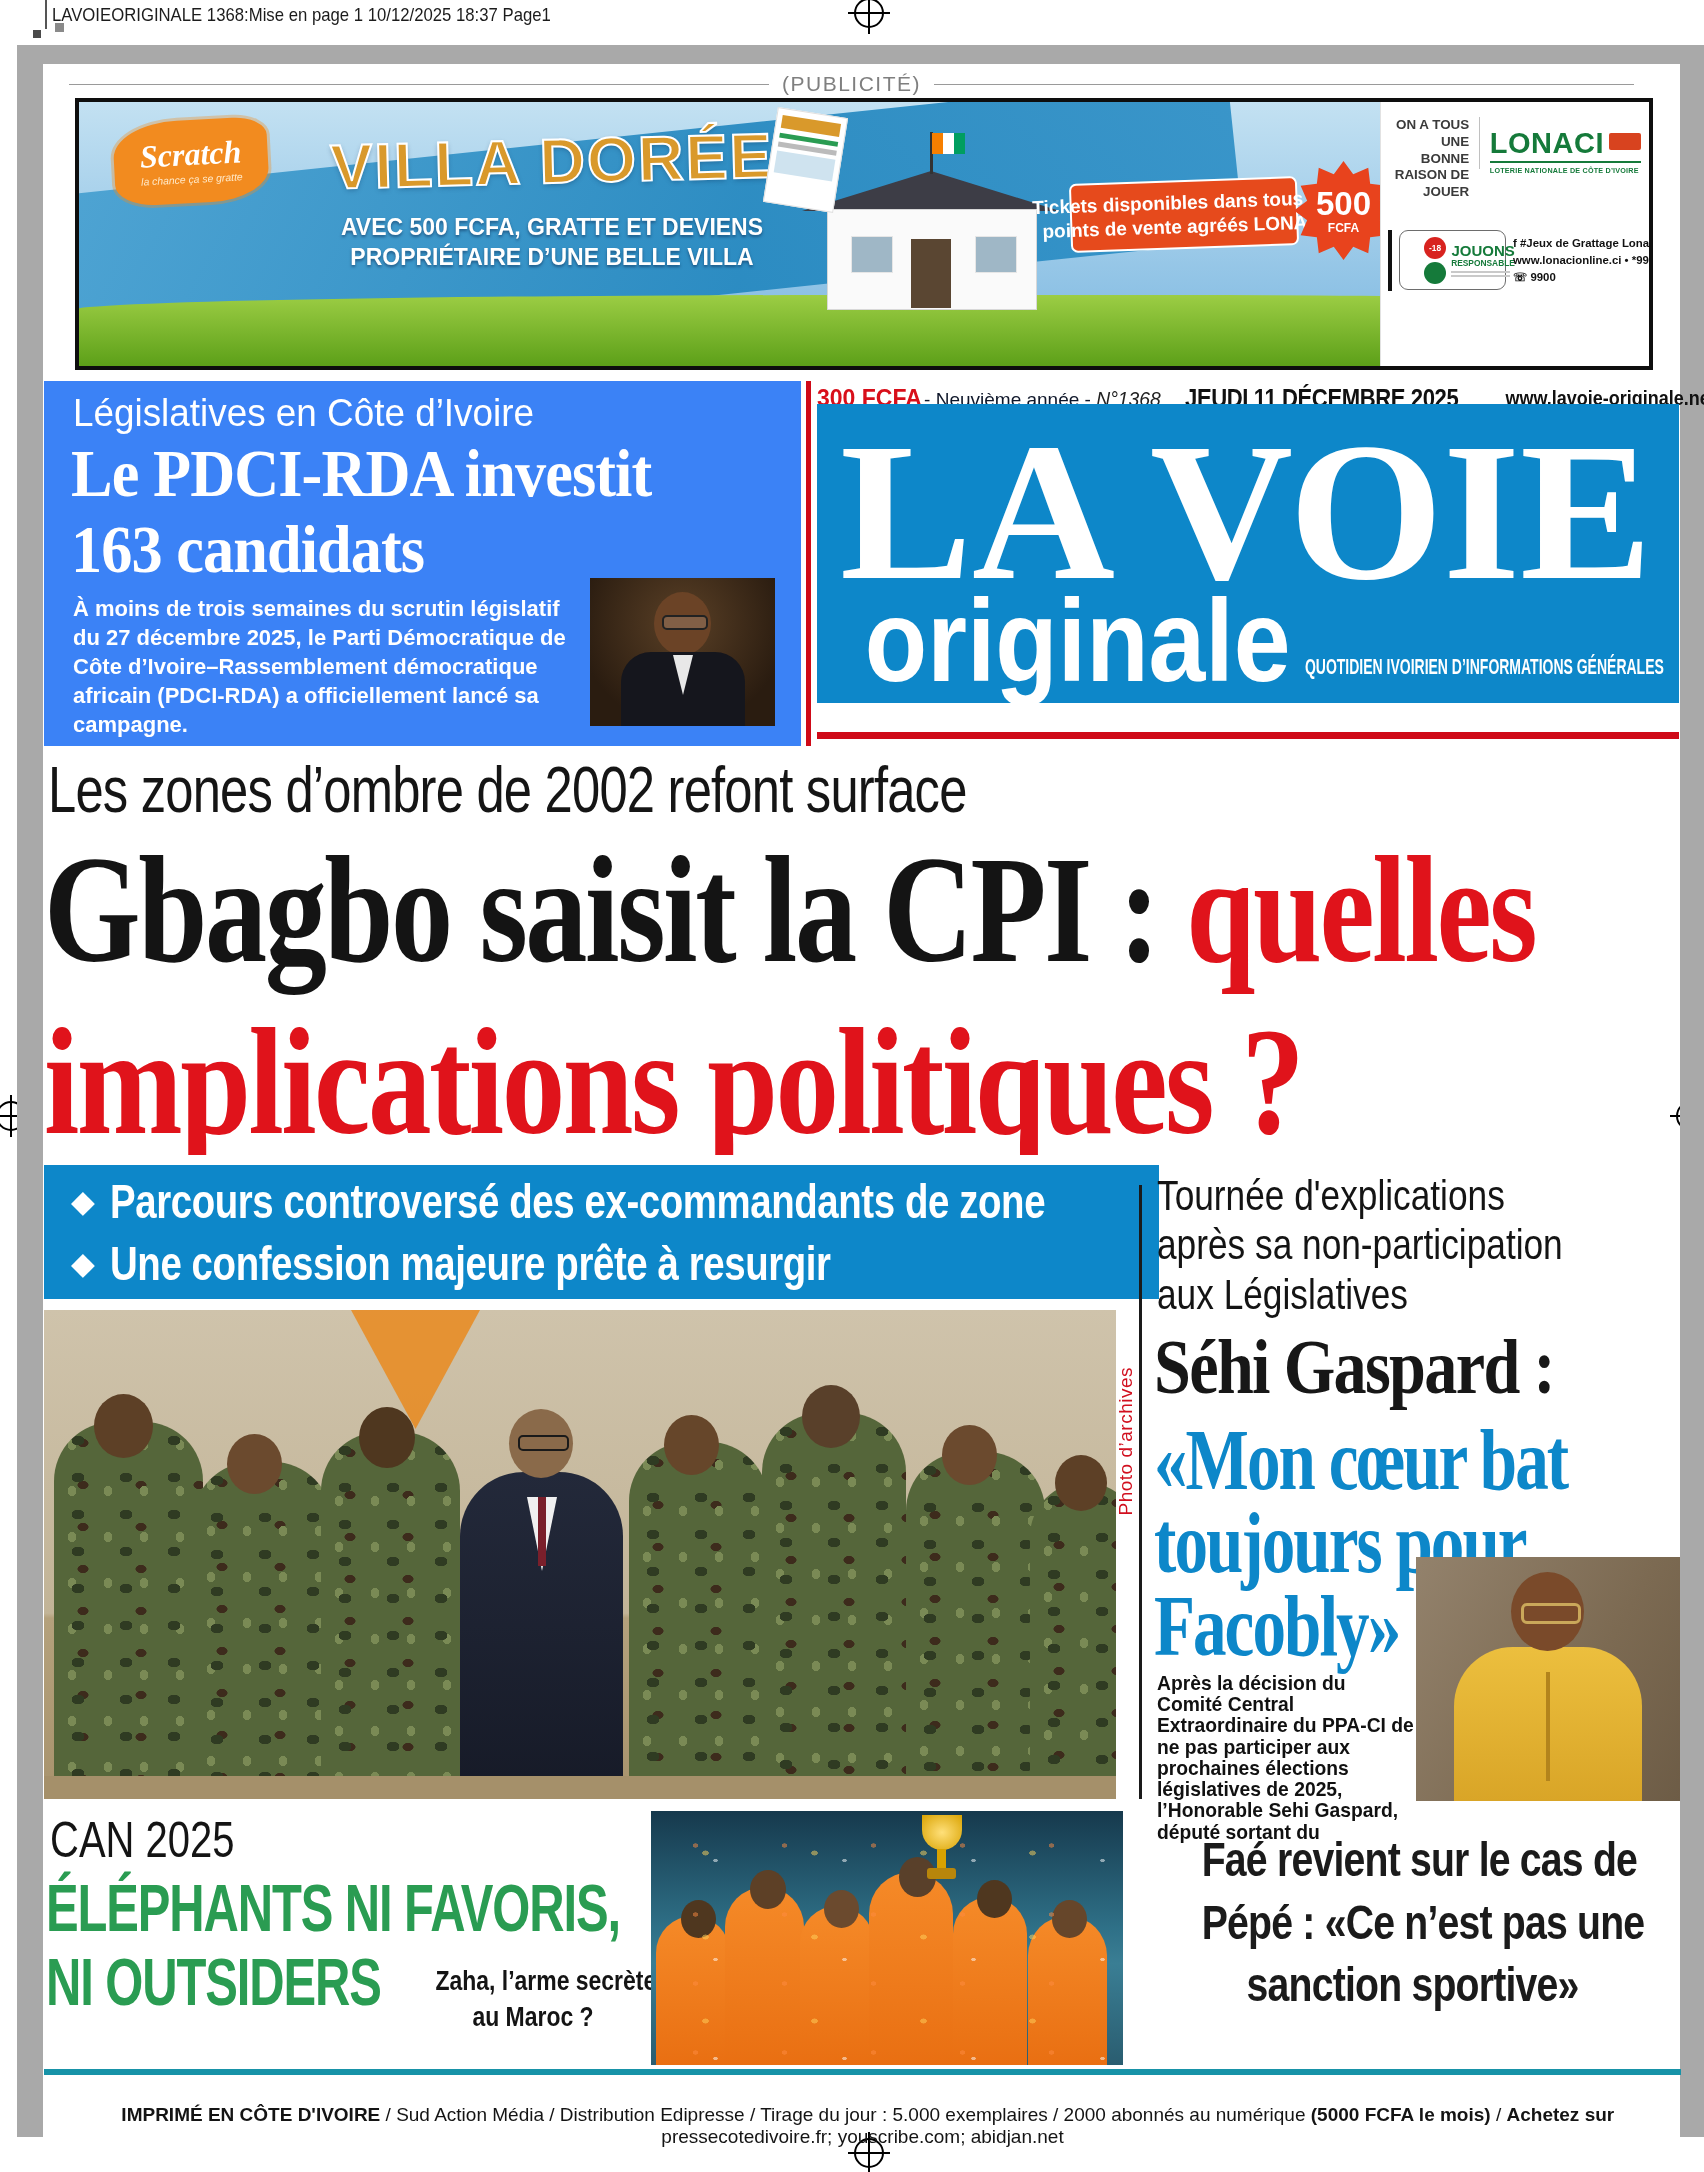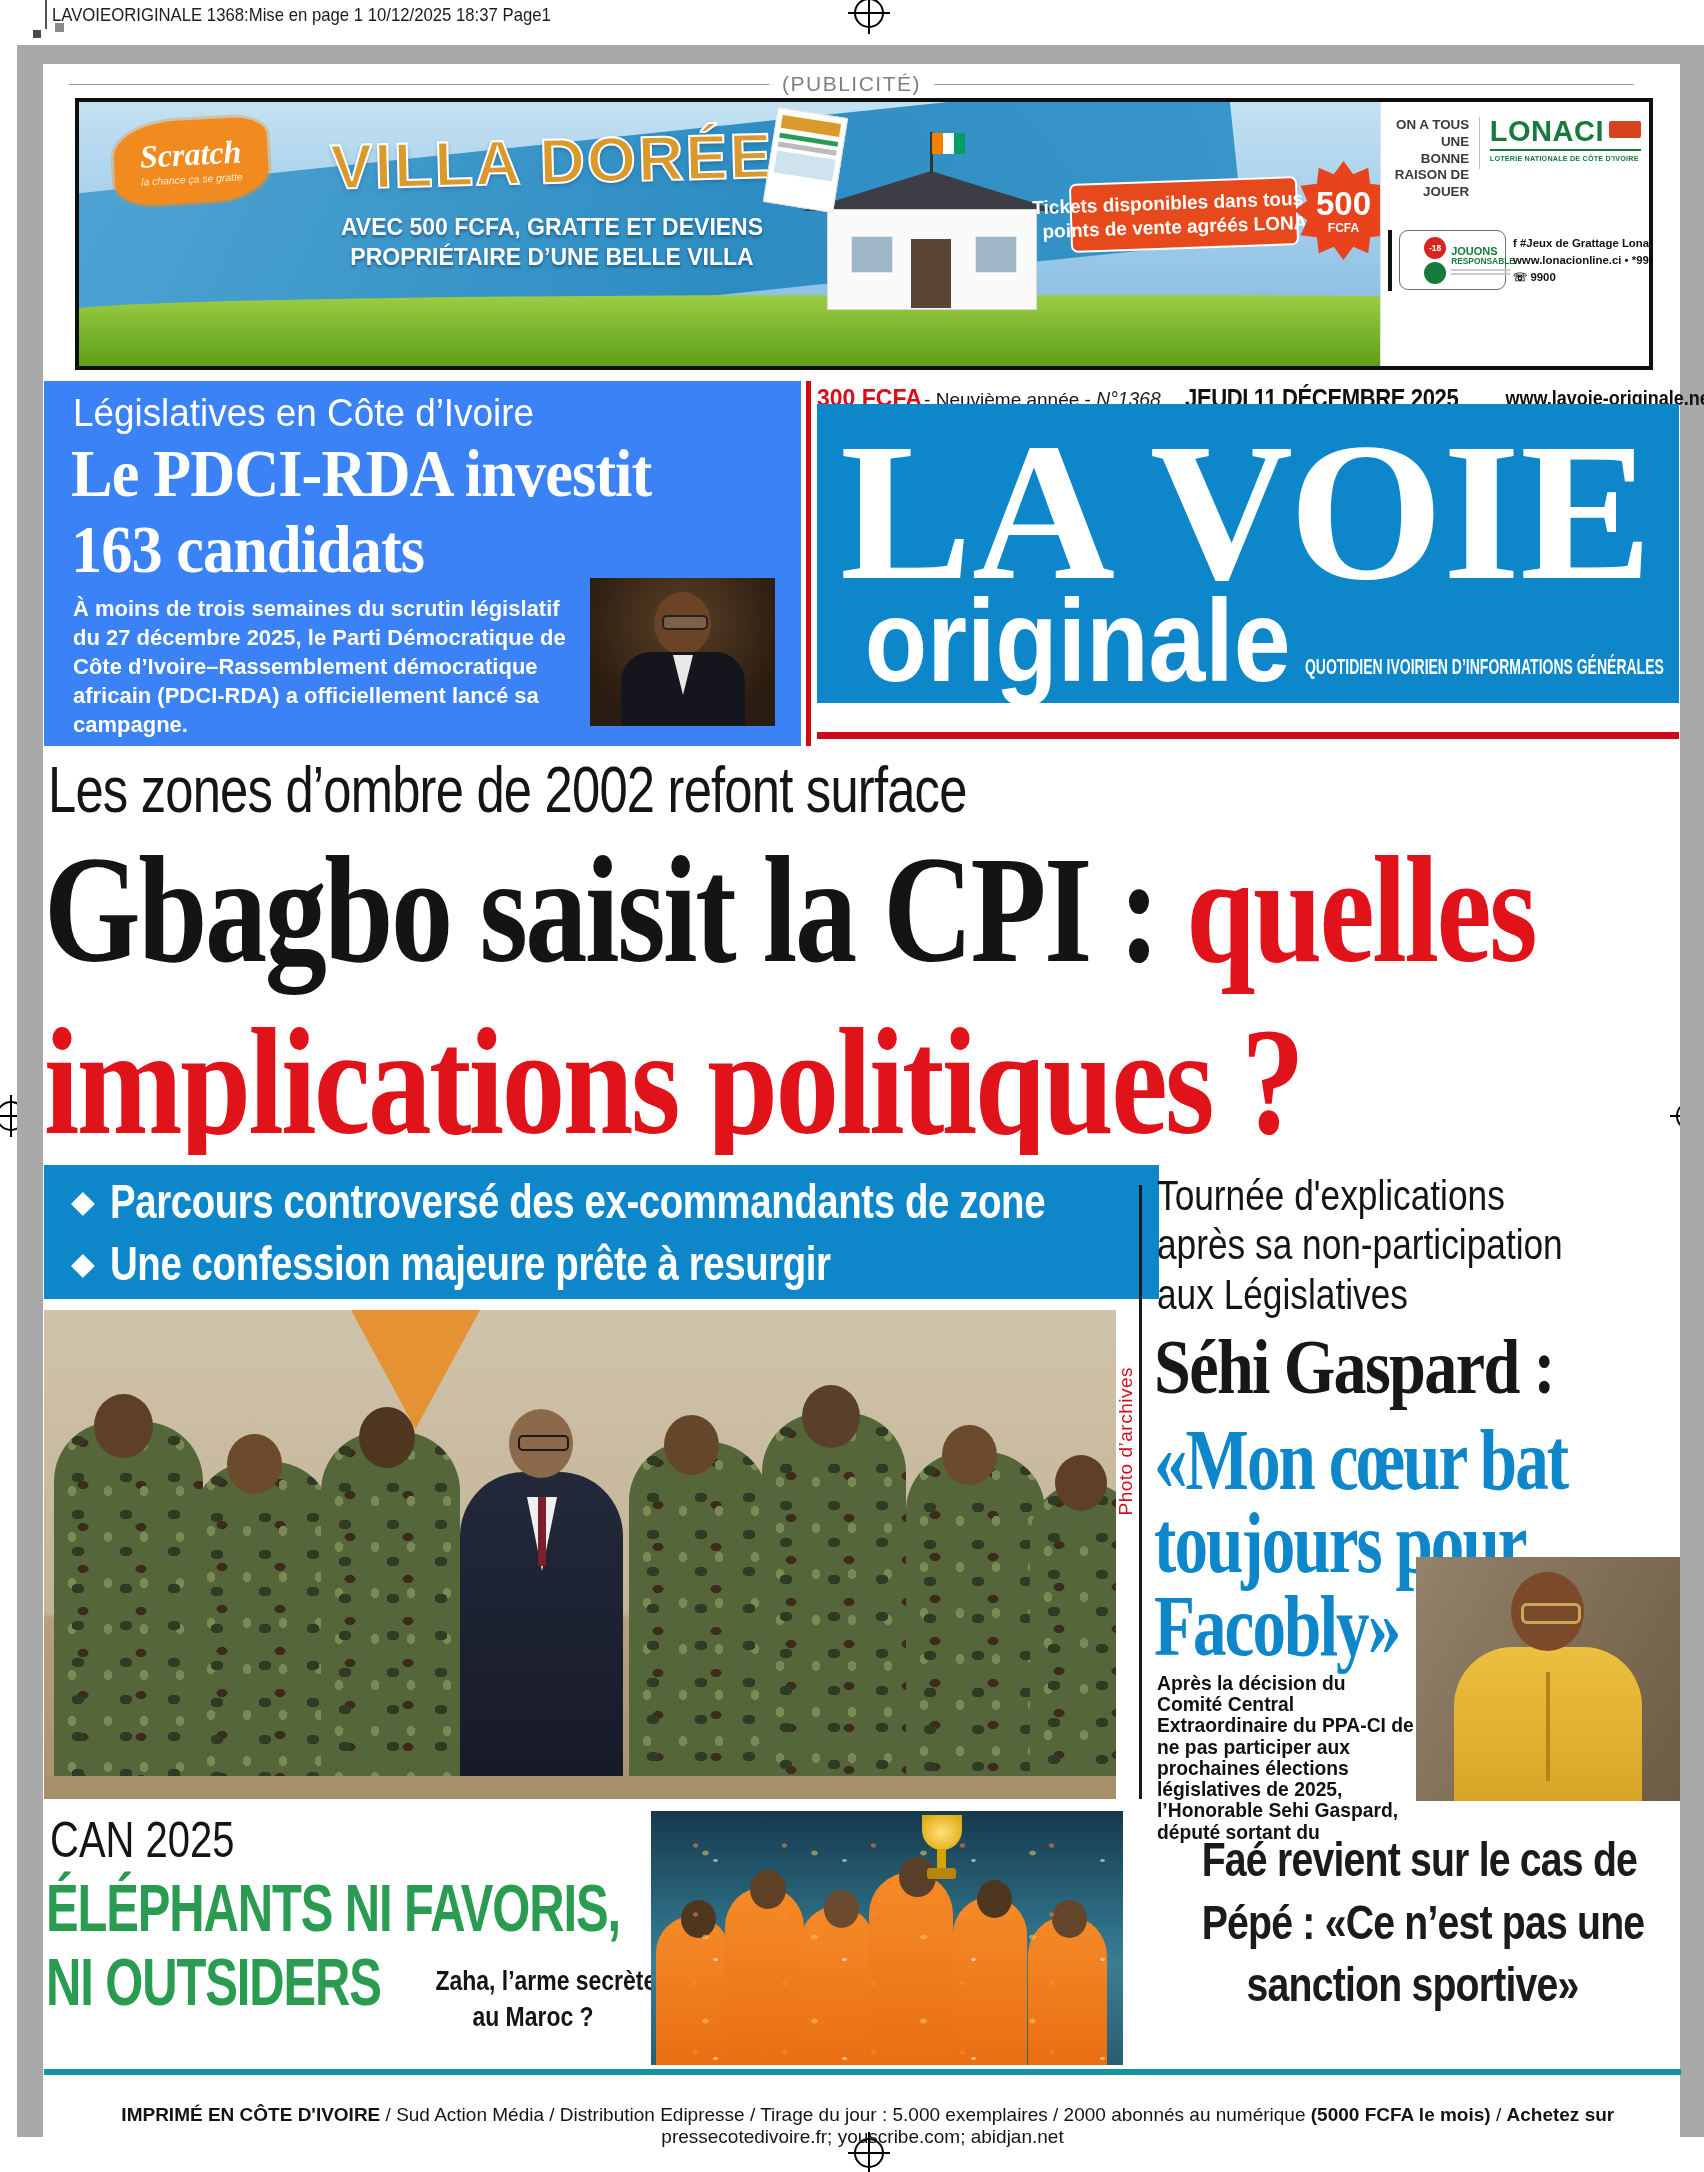--- a/index.html
+++ b/index.html
@@ -149,36 +149,36 @@
 
   <div class="lonaci">
     <div style="display:flex;justify-content:center;align-items:flex-start;gap:10px;padding:15px 8px 0;">
       <div class="lslogan">
         <div>ON A TOUS</div>
         <div>UNE BONNE</div>
         <div>RAISON DE JOUER</div>
       </div>
       <div style="width:1px;height:52px;background:#c0c0c0;"></div>
       <div>
-        <div style="display:flex;align-items:flex-start;gap:5px;">
+        <div style="display:flex;align-items:flex-start;gap:5px;margin-top:12px;">
           <div class="lname tx">LONACI</div>
           <div style="width:32px;height:17px;background:#d8431f;border-radius:2px;margin-top:4px;"></div>
         </div>
         <div class="lsub tx">LOTERIE NATIONALE DE CÔTE D’IVOIRE</div>
       </div>
     </div>
     <div style="display:flex;align-items:center;gap:7px;padding:29px 7px 0;">
       <div class="qr"></div>
       <div class="pill">
         <div style="display:flex;flex-direction:column;gap:3px;">
           <div class="circ" style="background:#d8231f;">-18</div>
           <div class="circ" style="background:#157a3a;"></div>
         </div>
         <div>
-          <div class="jtxt tx" style="font-size:11px;">JOUONS</div>
+          <div class="jtxt tx" style="font-size:15px;text-align:right;">JOUONS</div>
           <div class="jtxt tx" style="font-size:8.4px;">RESPONSABLE</div>
           <div style="margin-top:3px;width:59px;height:2px;background:#c9c9c9;"></div>
           <div style="margin-top:2px;width:59px;height:2px;background:#c9c9c9;"></div>
         </div>
       </div>
       <div class="contact">
         <div class="tx">f  #Jeux de Grattage Lonaci</div>
         <div class="tx">www.lonacionline.ci • *990#</div>
         <div class="tx">☏ 9900</div>
       </div>

